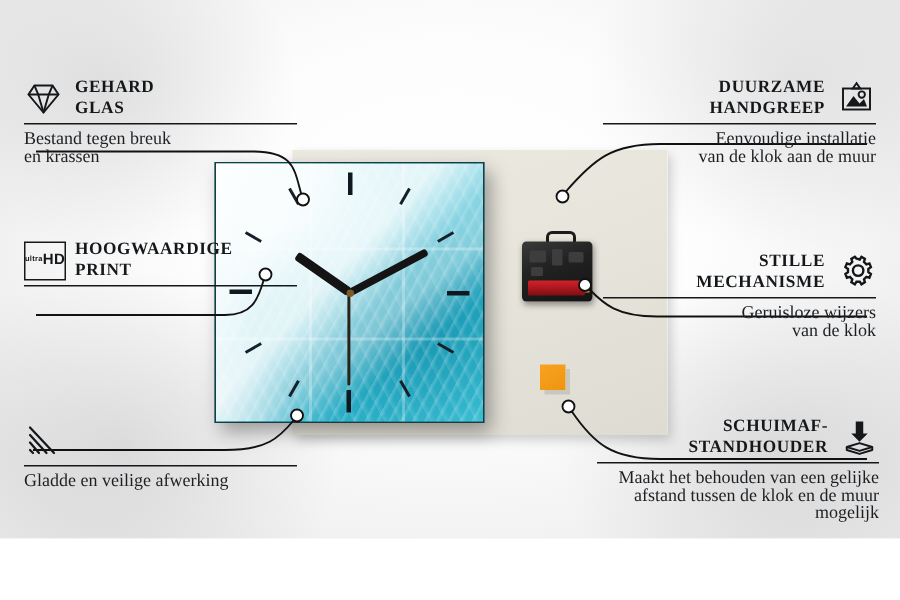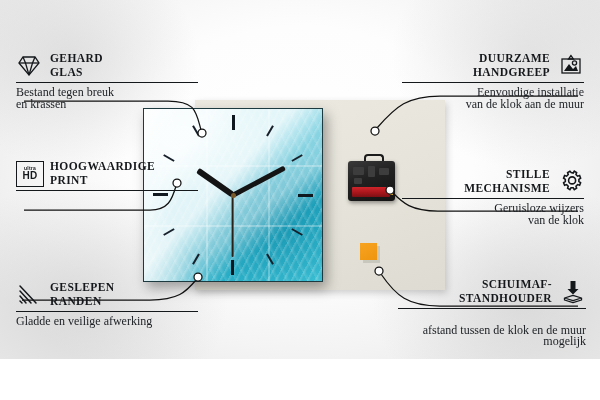--- a/index.html
+++ b/index.html
@@ -210,21 +210,21 @@
     color: #1b1f23;
   }
   .feature.left  .title, .feature.left  .desc { text-align: left; }
   .feature.right .title, .feature.right .desc { text-align: right; }
   .feature.left  .head { justify-content: flex-start; }
   .feature.right .head { justify-content: flex-start; }
 
   .hd-badge {
     width: 26px; height: 24px;
     border: 1.6px solid #15181b;
-    display: flex; flex-direction: column;
+    display: flex; 
     align-items: center; justify-content: center;
     line-height: 1;
   }
   .hd-badge .u { font-family: "Liberation Sans", sans-serif; font-size: 5px; font-weight: bold; letter-spacing: .2px; }
   .hd-badge .h { font-family: "Liberation Sans", sans-serif; font-size: 10px; font-weight: bold; letter-spacing: .2px; }
 
   
   #f-gehard     { left: 16px;  top: 52px; }
   #f-hd         { left: 16px;  top: 160px; }
   #f-randen     { left: 16px;  top: 281px; }
@@ -380,24 +380,20 @@
       <span class="icon">
         <svg viewBox="0 0 26 26">
             <g stroke="currentColor" stroke-width="1.5" stroke-linecap="round">
           <path d="M4 4 L20 21"></path>
               <path d="M4 9 L15 21"></path>
               <path d="M4 14 L10 21"></path>
               <path d="M4 19 L6 21"></path>
         </g>
           </svg>
       </span>
-      <span class="title">
-        <span>GESLEPEN</span><br>
-        <span>RANDEN</span>
-      </span>
     </div>
     <div class="rule"></div>
     <div class="desc">
       <span>Gladde en veilige afwerking</span>
     </div>
   </div>
 
   <div class="feature right" id="f-mechanisme">
     <div class="head">
       <span class="icon">
@@ -458,18 +454,18 @@
         </g>
           </svg>
       </span>
       <span class="title">
         <span>SCHUIMAF-</span><br>
         <span>STANDHOUDER</span>
       </span>
     </div>
     <div class="rule"></div>
     <div class="desc">
-      <br>
+      <span>Maakt het behouden van een gelijke</span><br>
       <span>afstand tussen de klok en de muur mogelijk</span>
     </div>
   </div>
 
 </div>
 
 </body></html>

